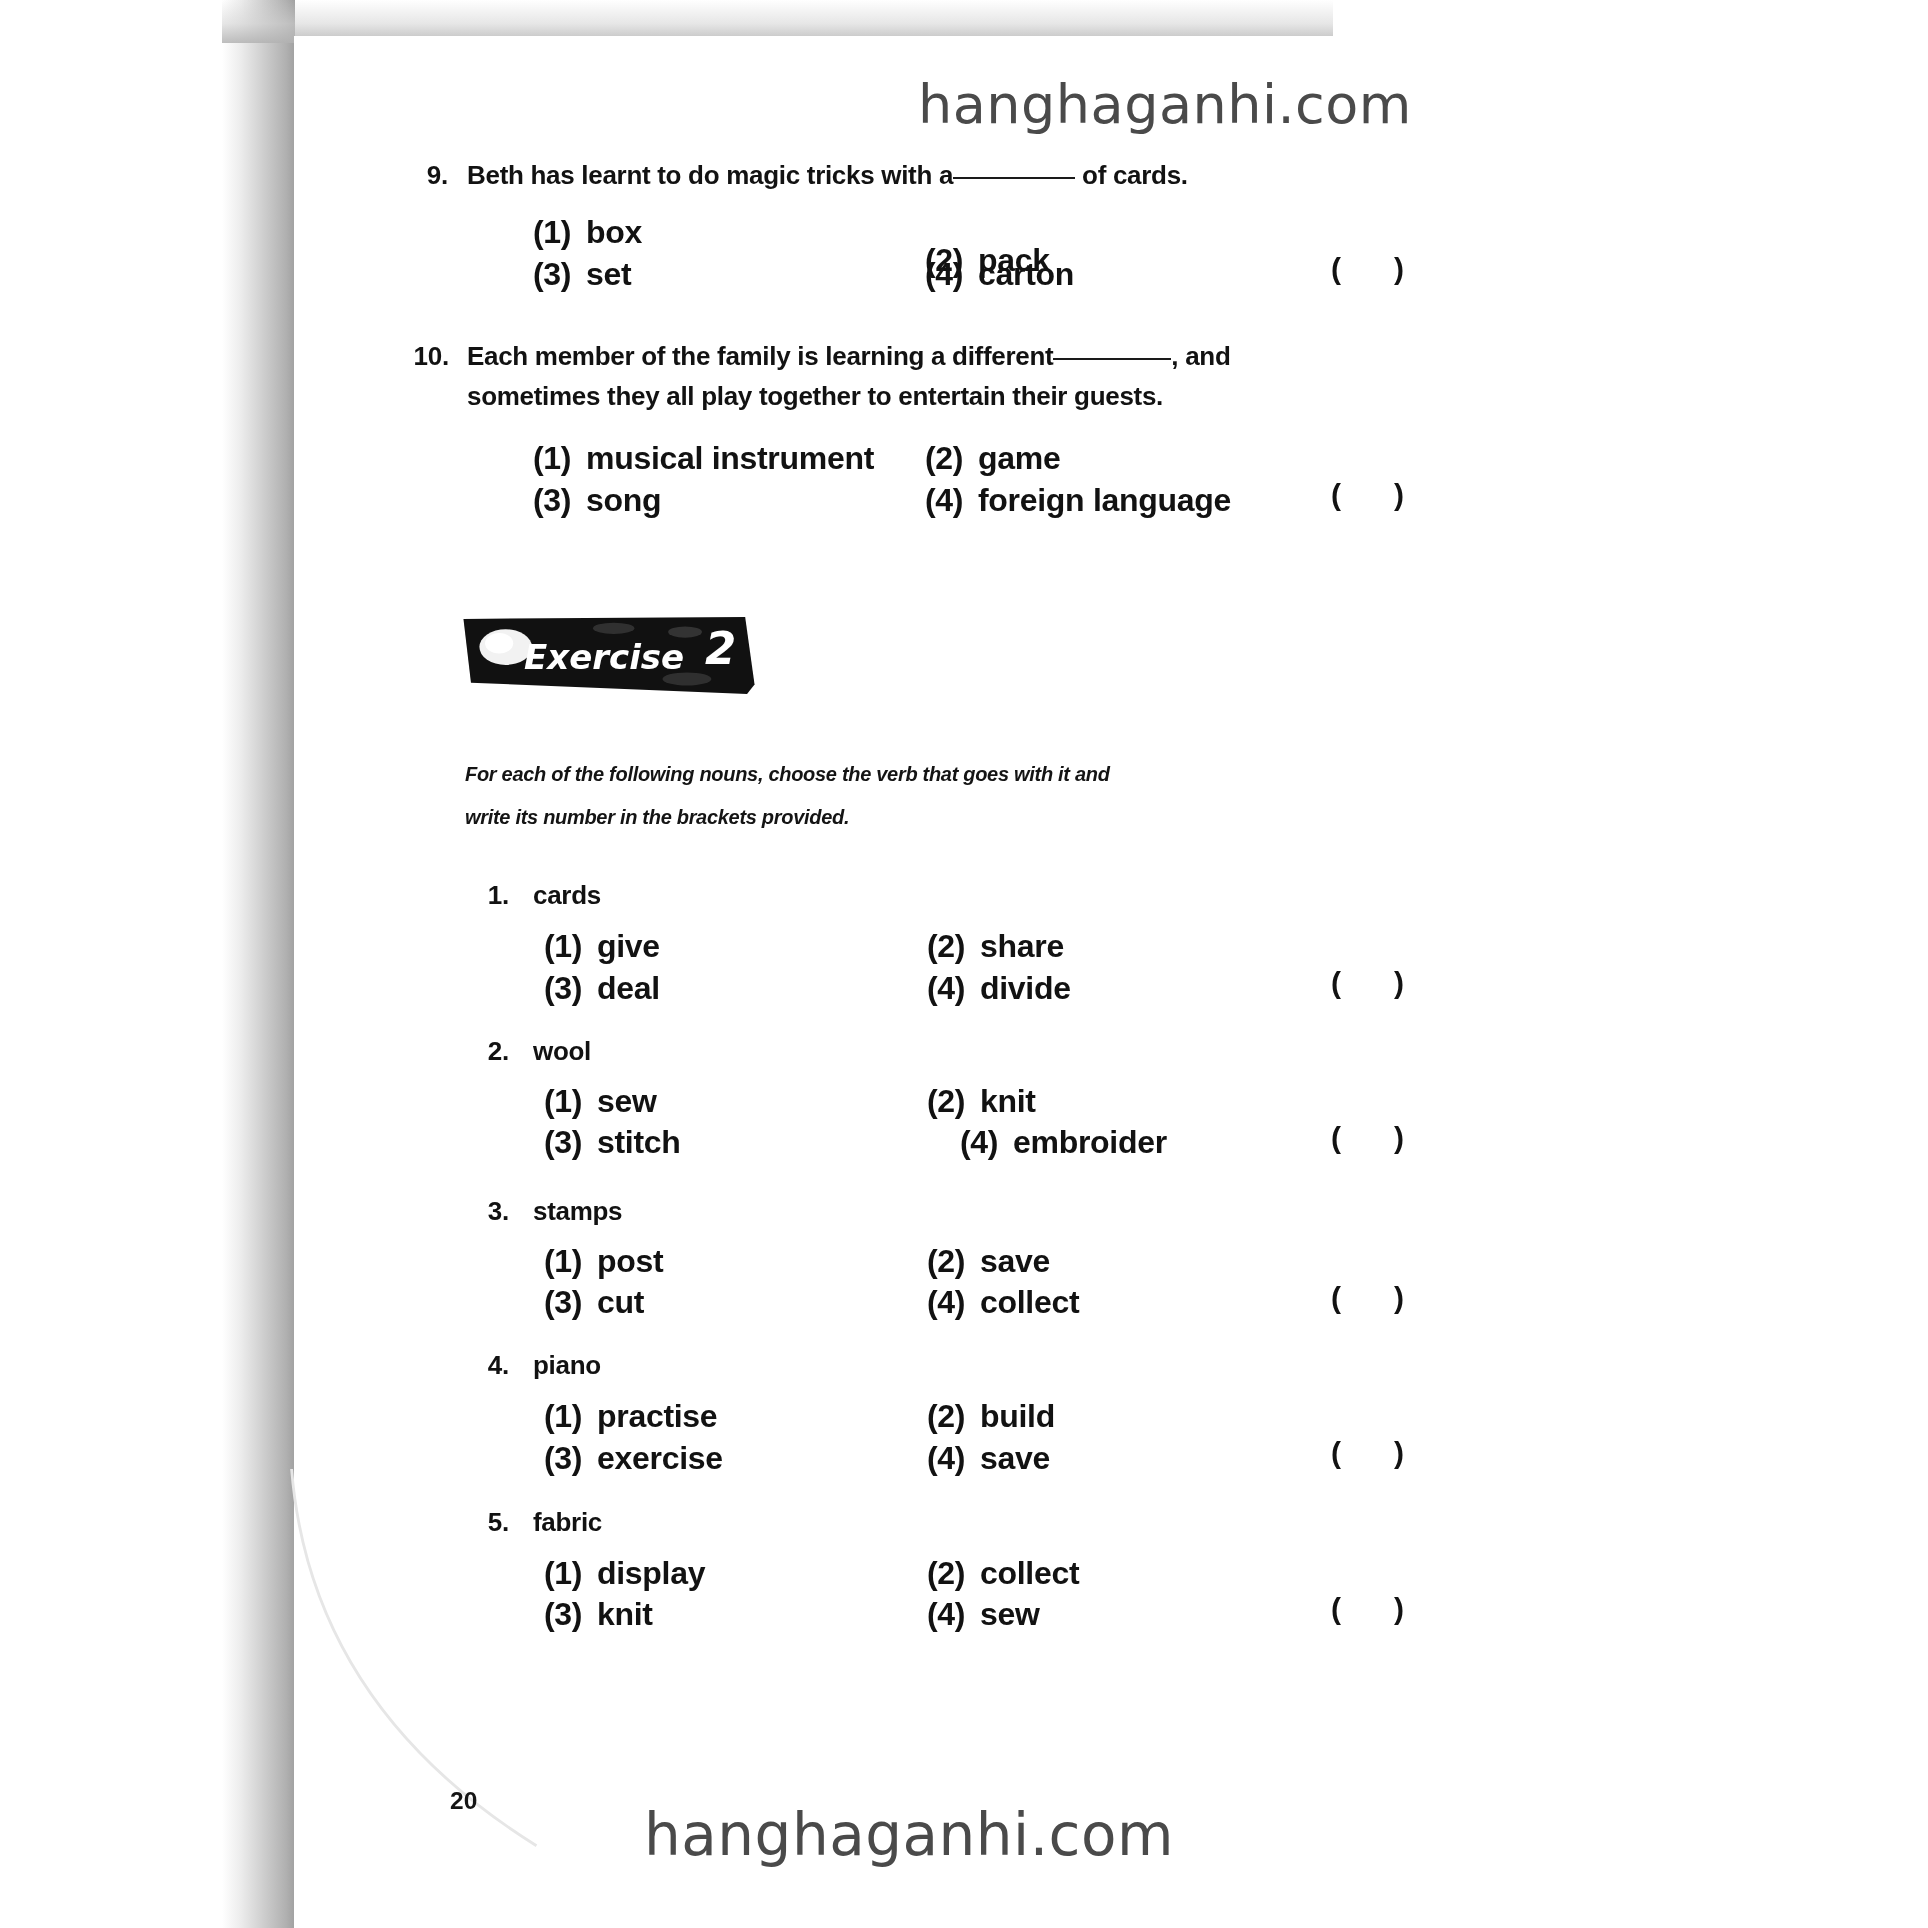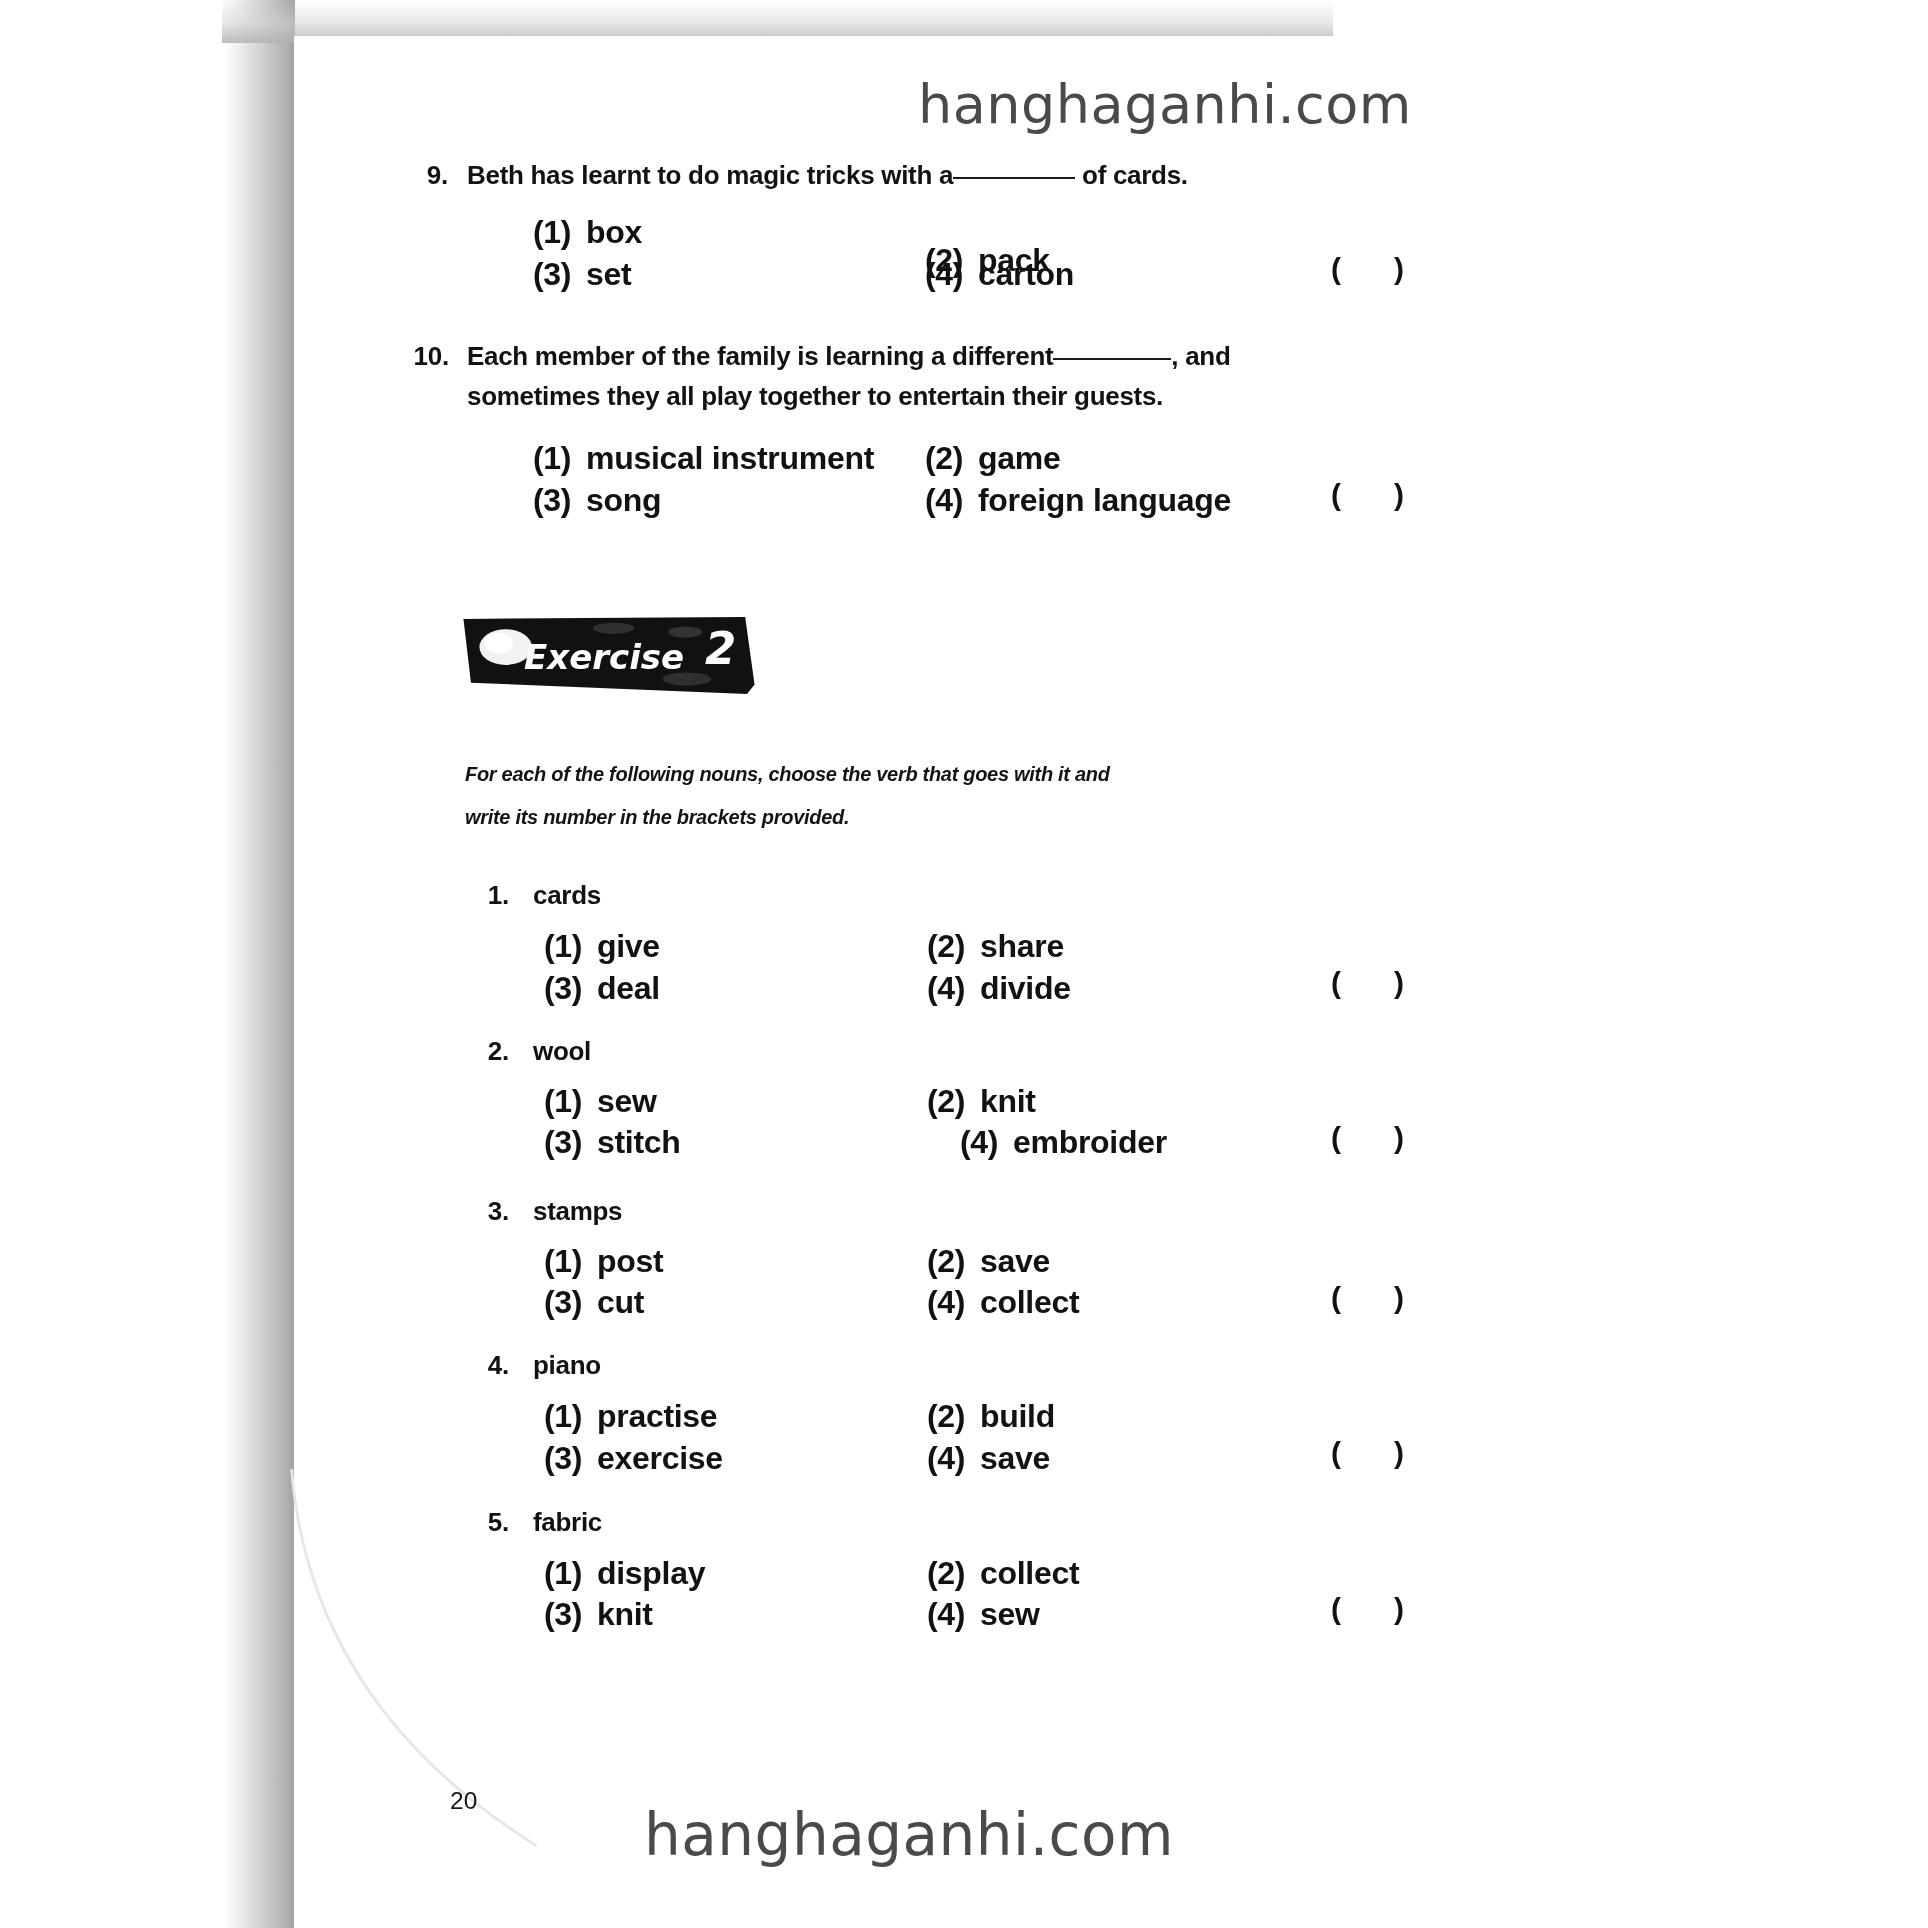--- a/index.html
+++ b/index.html
@@ -156,21 +156,21 @@
     color: #141414;
     line-height: 43px;
     letter-spacing: -0.3px;
   }
 
   
   .page-number {
     position: absolute;
     left: 450px; top: 1787px;
     font-size: 24.5px;
-    font-weight: 400;
+    font-weight: 700;
     color: #151515;
   }
 </style>
 </head>
 <body>
 
 <div id="canvas">
 
   <div class="scan-shadow-left"></div>
   <div class="page-right-edge"></div>

